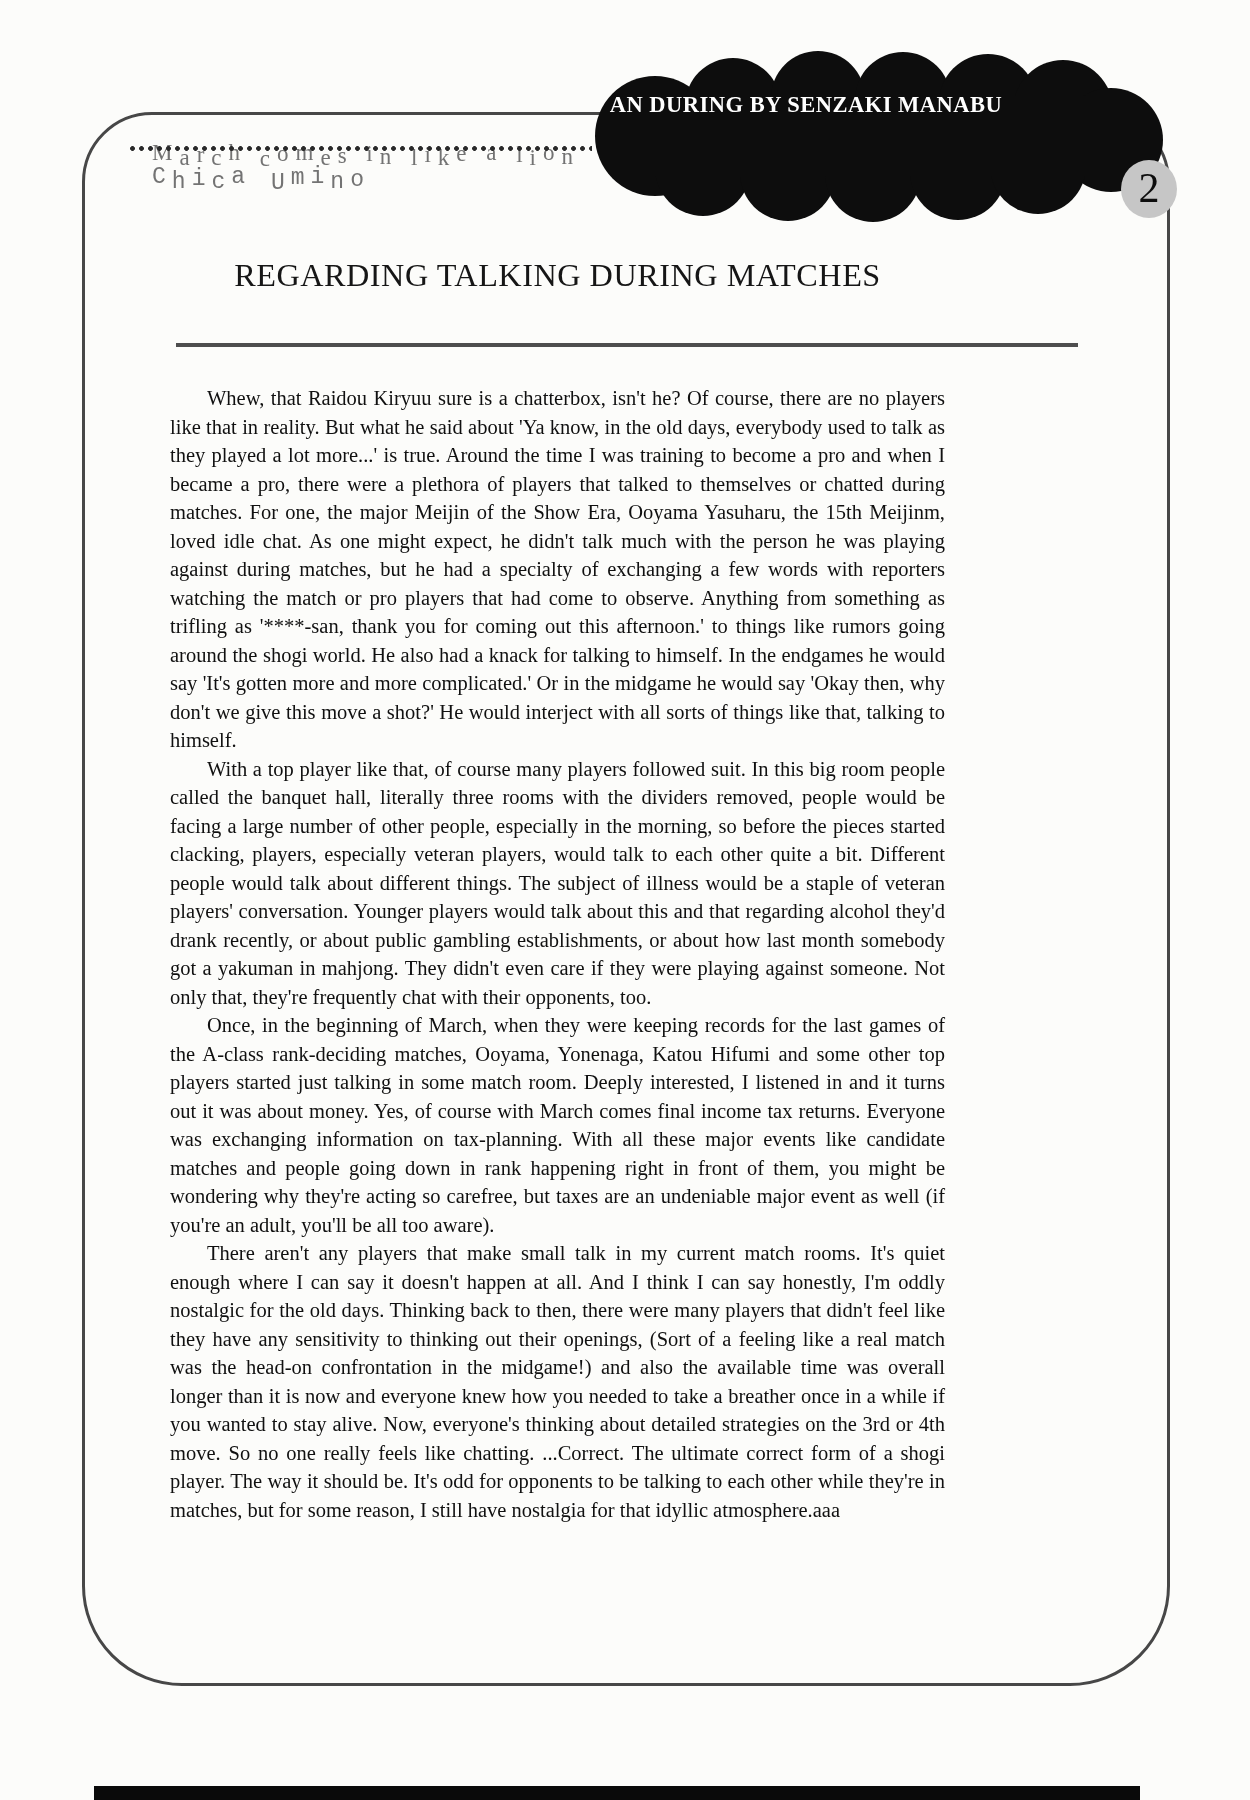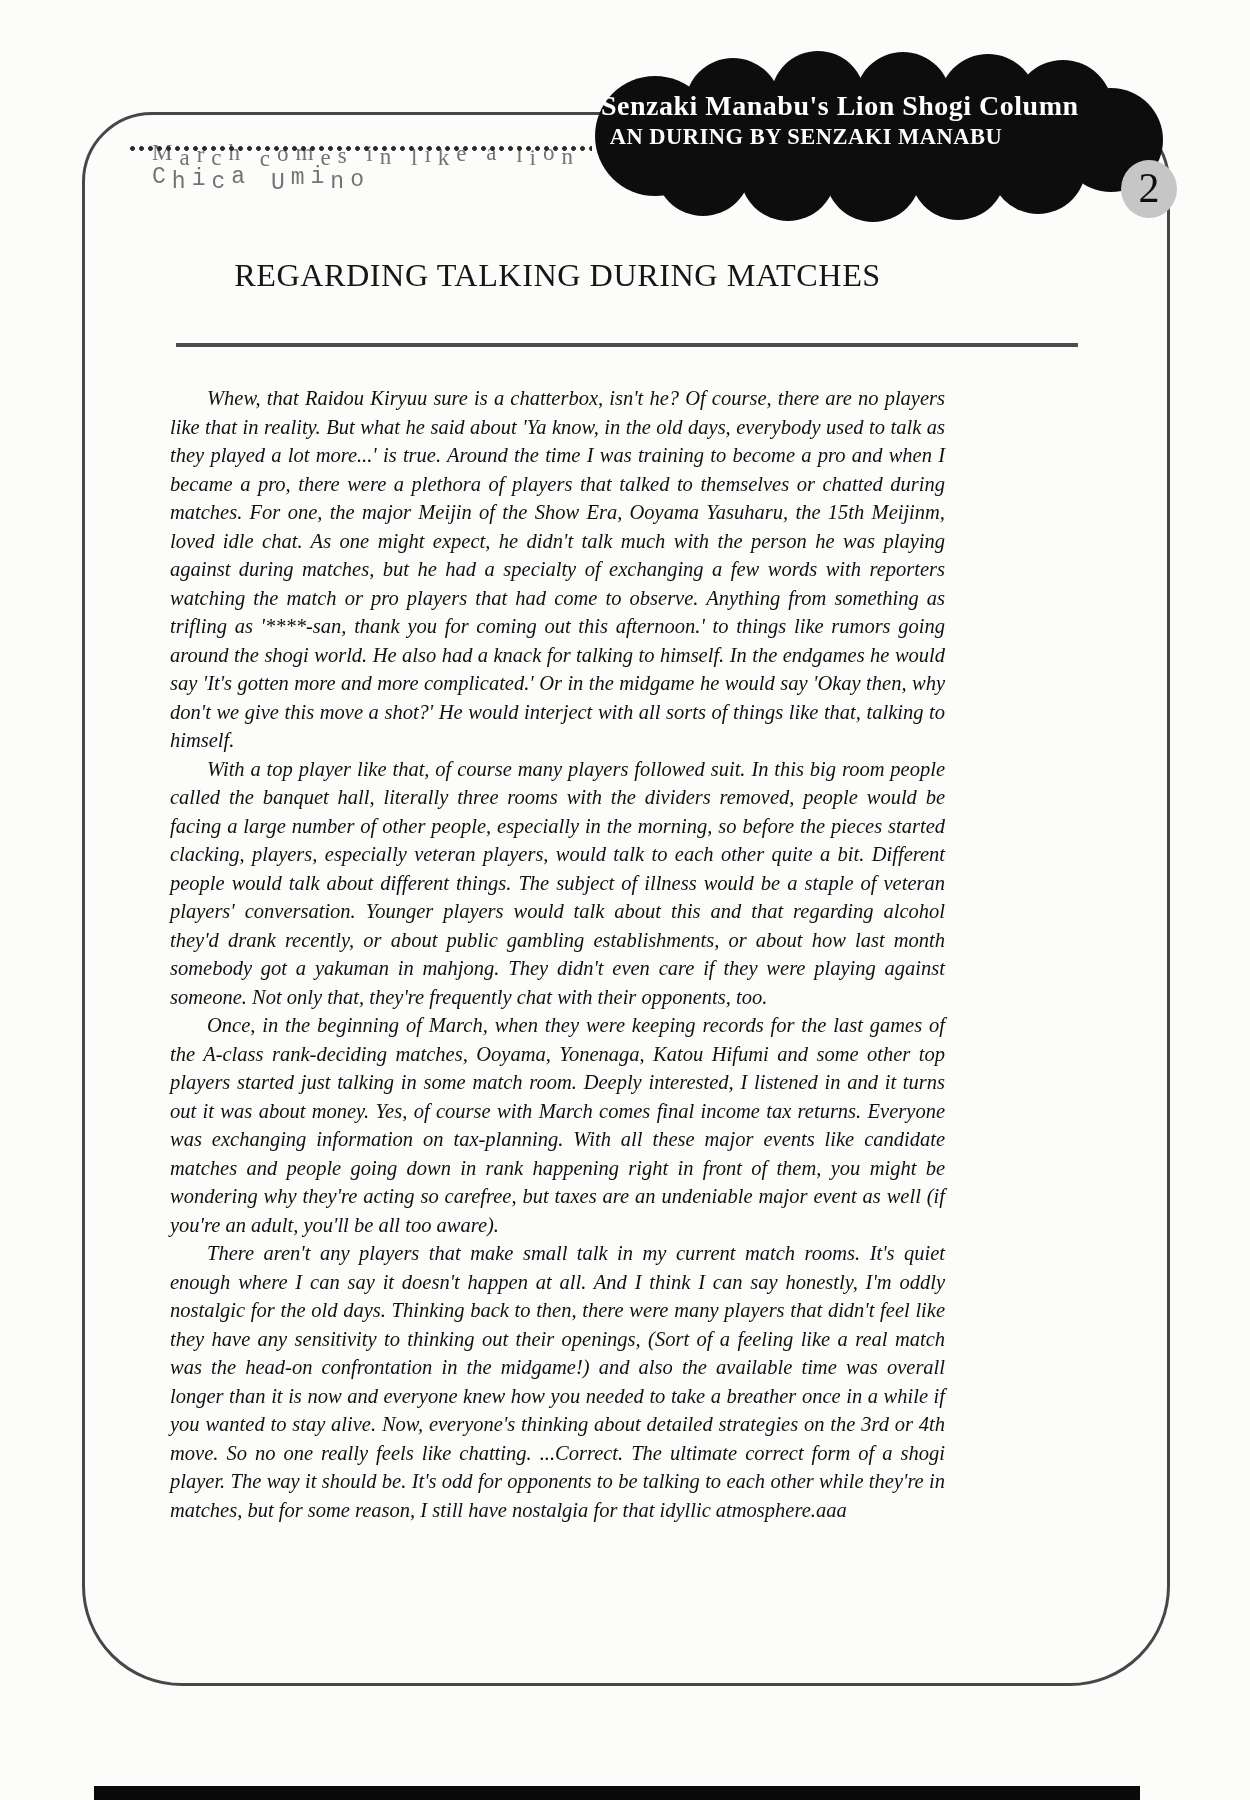--- a/index.html
+++ b/index.html
@@ -111,21 +111,20 @@
   }
   
   .body-text {
     position: absolute;
     left: 170px; top: 384px;
     width: 775px;
     font-size: 20.5px;
     line-height: 28.5px;
     text-align: justify;
     color: #101010;
-    font-style: italic;
   }
   .body-text p {
     margin: 0;
     text-indent: 37px;
   }
   .bottom-bar {
     position: absolute;
     left: 94px; bottom: 0;
     width: 1046px; height: 14px;
     background: #0a0a0a;
@@ -157,21 +156,20 @@
         <circle cx="528" cy="92" r="52"></circle>
         <circle cx="120" cy="120" r="48"></circle>
         <circle cx="205" cy="125" r="48"></circle>
         <circle cx="290" cy="126" r="48"></circle>
         <circle cx="375" cy="124" r="48"></circle>
         <circle cx="455" cy="118" r="48"></circle>
         <rect x="70" y="48" width="440" height="80"></rect>
       </g>
     </svg>
     <div class="badge-text">
-      <div class="badge-title">Senzaki Manabu's Lion Shogi Column</div>
       <div class="badge-subtitle">AN DURING BY SENZAKI MANABU</div>
     </div>
     <div class="issue-circle">
       <span>2</span>
     </div>
   </div>
 
   <h1 class="article-title">REGARDING TALKING DURING MATCHES</h1>
 
   <div class="title-rule"></div>

